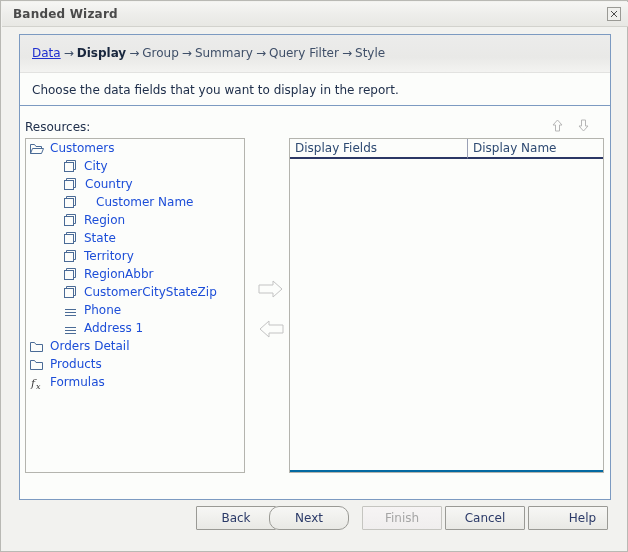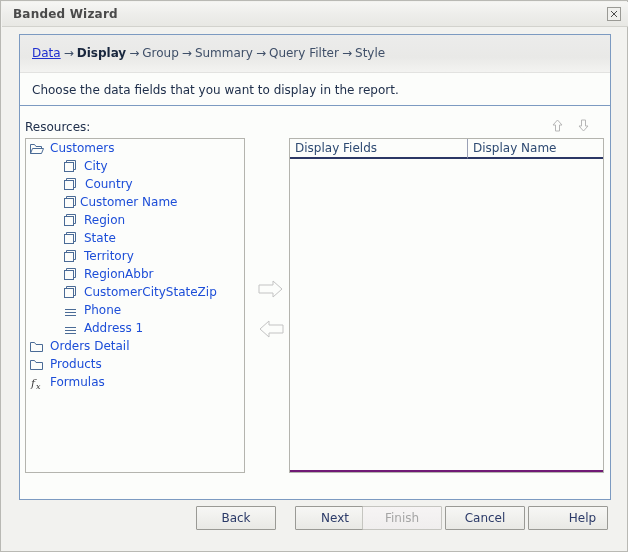--- a/index.html
+++ b/index.html
@@ -214,21 +214,21 @@
 
   
   #fields-table {
     position: absolute;
     left: 269px;
     top: 103px;
     width: 315px;
     height: 335px;
     box-sizing: border-box;
     border: 1px solid #b4b4ae;
-    background: #701a75;
+    background: #0369a1;
     overflow: hidden;
   }
   #fields-header {
     display: flex;
     height: 20px;
     background: #fcfdfb;
   }
   .fh-cell {
     position: relative;
     box-sizing: border-box;
@@ -277,21 +277,21 @@
     line-height: 22px;
     cursor: pointer;
   }
   .dlg-button.disabled {
     color: #a5a5a5;
     border-color: #c5c5c0;
     background: linear-gradient(to bottom, #f6f4f4 0%, #f0eeee 100%);
     cursor: default;
   }
   #btn-back   { left: 195px; }
-  #btn-next   { left: 294px; }
+  #btn-next   { left: 268px; border-radius: 10px; }
   #btn-finish { left: 361px; }
   #btn-cancel { left: 444px; }
   #btn-help   { left: 527px; padding-left: 29px; }
 </style>
 </head>
 <body>
 
 <div id="dialog">
 
   <div id="titlebar">
@@ -337,21 +337,21 @@
               <rect x="0.5" y="2.5" width="9" height="9" fill="none" stroke="#4a6b96" stroke-width="1"></rect>
               <path d="M2.5 2.5 L2.5 0.5 L11.5 0.5 L11.5 9.5 L9.5 9.5" fill="none" stroke="#4a6b96" stroke-width="1"></path>
             </svg></span><span class="tlabel" style="margin-left: 4px;">City</span></div>
         <div class="tree-row indent-1"><span class="ticon" style="padding-top: 3px; box-sizing: border-box;"><svg width="13" height="13" viewBox="0 0 13 13">
               <rect x="0.5" y="2.5" width="9" height="9" fill="none" stroke="#4a6b96" stroke-width="1"></rect>
               <path d="M2.5 2.5 L2.5 0.5 L11.5 0.5 L11.5 9.5 L9.5 9.5" fill="none" stroke="#4a6b96" stroke-width="1"></path>
             </svg></span><span class="tlabel" style="margin-left: 5px;">Country</span></div>
         <div class="tree-row indent-1"><span class="ticon" style="padding-top: 3px; box-sizing: border-box;"><svg width="13" height="13" viewBox="0 0 13 13">
               <rect x="0.5" y="2.5" width="9" height="9" fill="none" stroke="#4a6b96" stroke-width="1"></rect>
               <path d="M2.5 2.5 L2.5 0.5 L11.5 0.5 L11.5 9.5 L9.5 9.5" fill="none" stroke="#4a6b96" stroke-width="1"></path>
-            </svg></span><span class="tlabel" style="margin-left: 0; text-align: center;">Customer Name</span></div>
+            </svg></span><span class="tlabel" style="margin-left: 16px; text-align: center;">Customer Name</span></div>
         <div class="tree-row indent-1"><span class="ticon" style="padding-top: 3px; box-sizing: border-box;"><svg width="13" height="13" viewBox="0 0 13 13">
               <rect x="0.5" y="2.5" width="9" height="9" fill="none" stroke="#4a6b96" stroke-width="1"></rect>
               <path d="M2.5 2.5 L2.5 0.5 L11.5 0.5 L11.5 9.5 L9.5 9.5" fill="none" stroke="#4a6b96" stroke-width="1"></path>
             </svg></span><span class="tlabel" style="margin-left: 4px;">Region</span></div>
         <div class="tree-row indent-1"><span class="ticon" style="padding-top: 3px; box-sizing: border-box;"><svg width="13" height="13" viewBox="0 0 13 13">
               <rect x="0.5" y="2.5" width="9" height="9" fill="none" stroke="#4a6b96" stroke-width="1"></rect>
               <path d="M2.5 2.5 L2.5 0.5 L11.5 0.5 L11.5 9.5 L9.5 9.5" fill="none" stroke="#4a6b96" stroke-width="1"></path>
             </svg></span><span class="tlabel" style="margin-left: 4px;">State</span></div>
         <div class="tree-row indent-1"><span class="ticon" style="padding-top: 3px; box-sizing: border-box;"><svg width="13" height="13" viewBox="0 0 13 13">
               <rect x="0.5" y="2.5" width="9" height="9" fill="none" stroke="#4a6b96" stroke-width="1"></rect>

